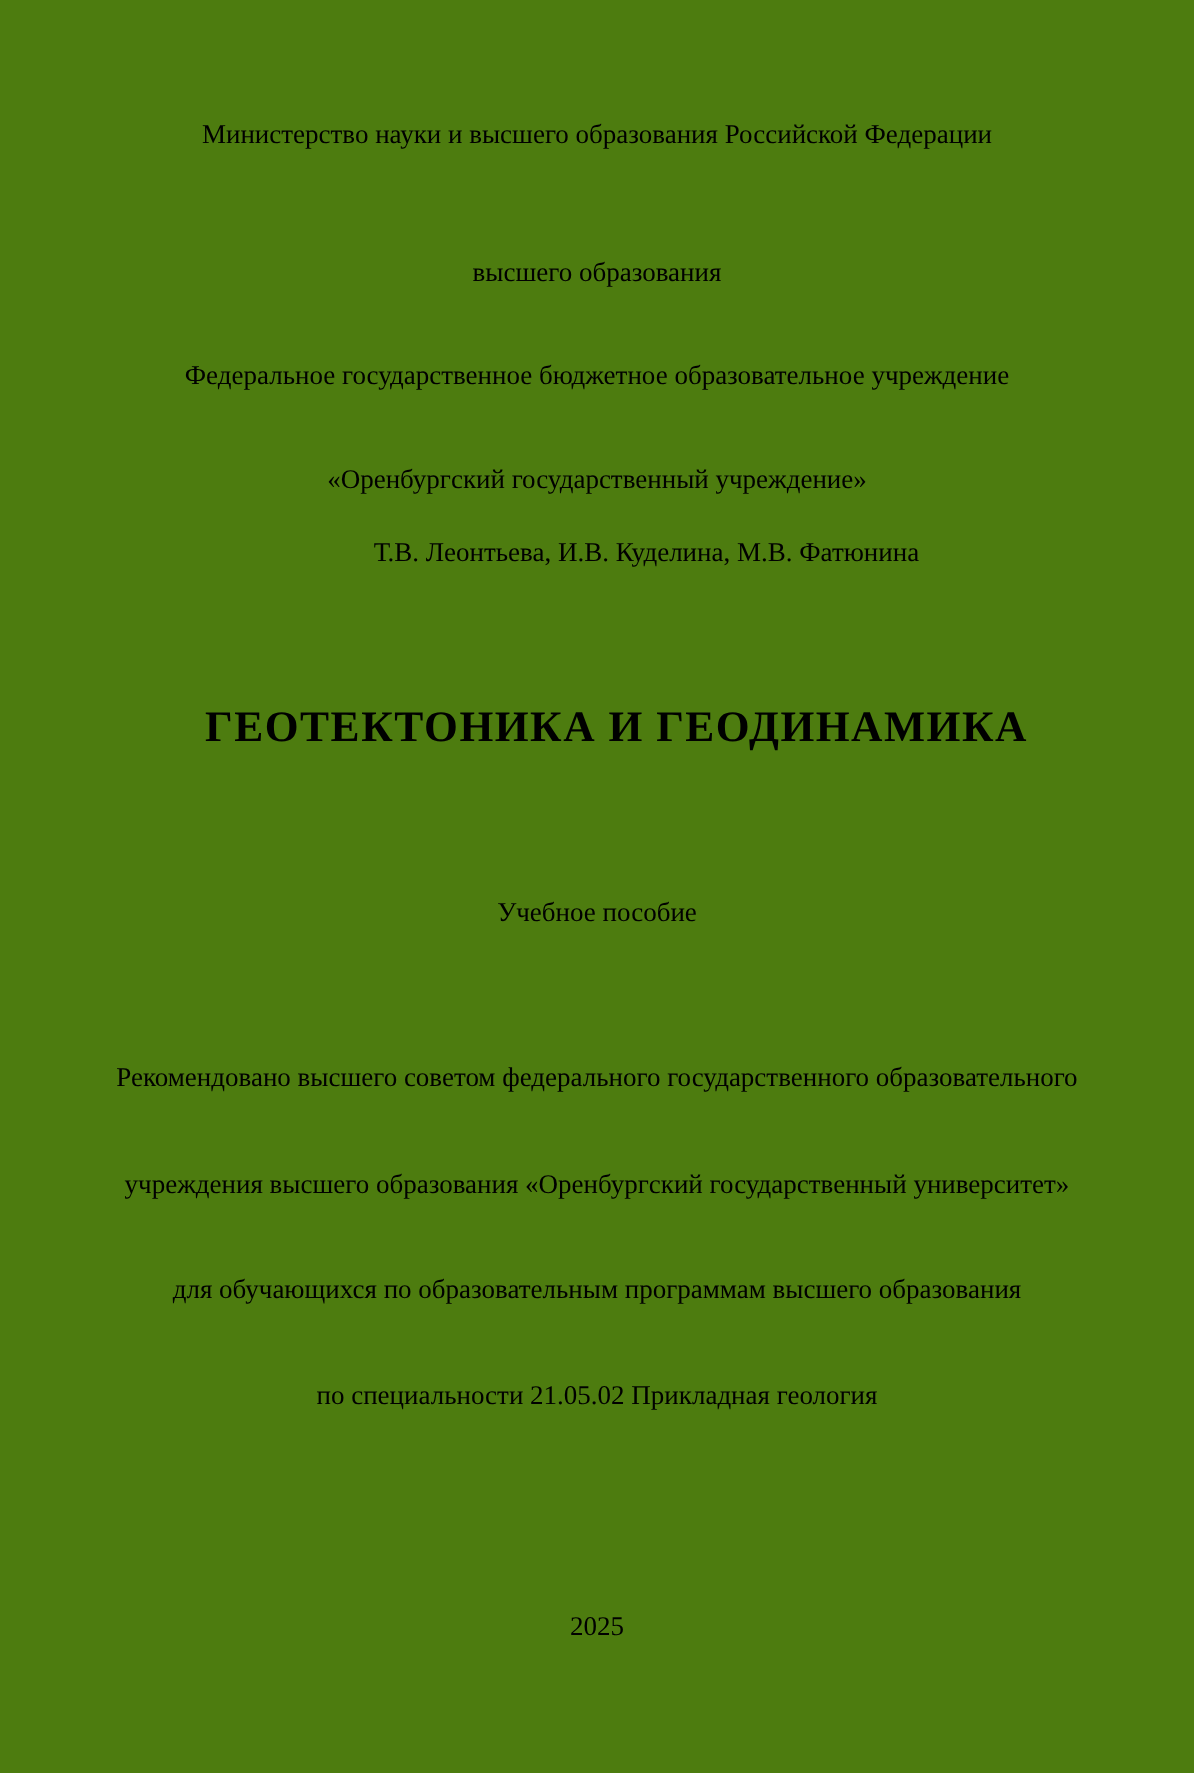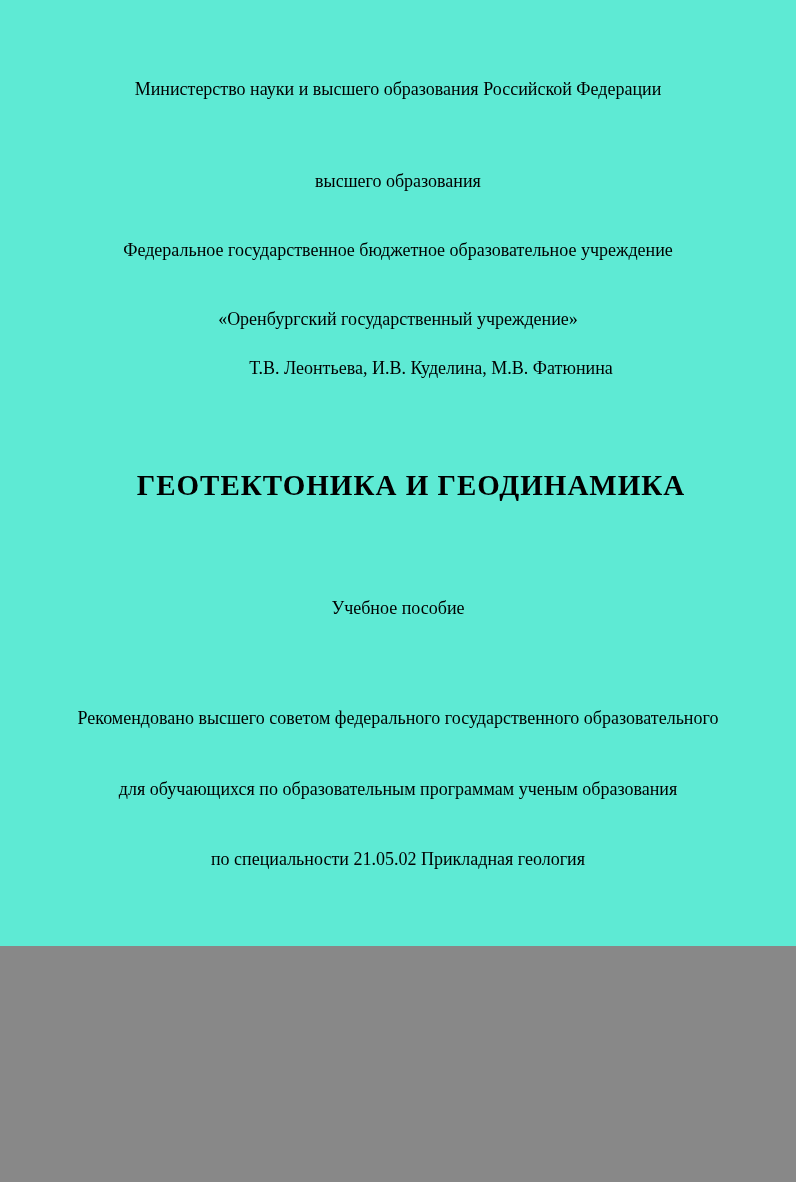--- a/index.html
+++ b/index.html
@@ -4,23 +4,23 @@
 <title>Title Page</title>
 <style>
   html, body {
     margin: 0;
     padding: 0;
     background: #888888;
   }
   .page {
     position: relative;
     width: 796px;
-    height: 946px;
+    height: 1182px;
     margin: 0 auto;
-    background: #5eead4;
+    background: #4d7c0f;
     color: #000000;
     font-family: "Liberation Serif", "DejaVu Serif", serif;
     overflow: hidden;
   }
   .center-line {
     position: absolute;
     left: 0;
     width: 100%;
     text-align: center;
     font-size: 18px;
@@ -56,21 +56,22 @@
   </div>
 
   <div class="center-line authors">Т.В. Леонтьева, И.В. Куделина, М.В. Фатюнина</div>
 
   <div class="center-line book-title">ГЕОТЕКТОНИКА И ГЕОДИНАМИКА</div>
 
   <div class="center-line subtitle">Учебное пособие</div>
 
   <div class="center-line recommendation">
     <div>Рекомендовано высшего советом федерального государственного образовательного</div>
-    <div>для обучающихся по образовательным программам ученым образования</div>
+    <div>учреждения высшего образования «Оренбургский государственный университет»</div>
+    <div>для обучающихся по образовательным программам высшего образования</div>
     <div>по специальности 21.05.02 Прикладная геология</div>
   </div>
 
   <div class="center-line imprint">
     <div>2025</div>
   </div>
 
 </div>
 
 </body></html>

